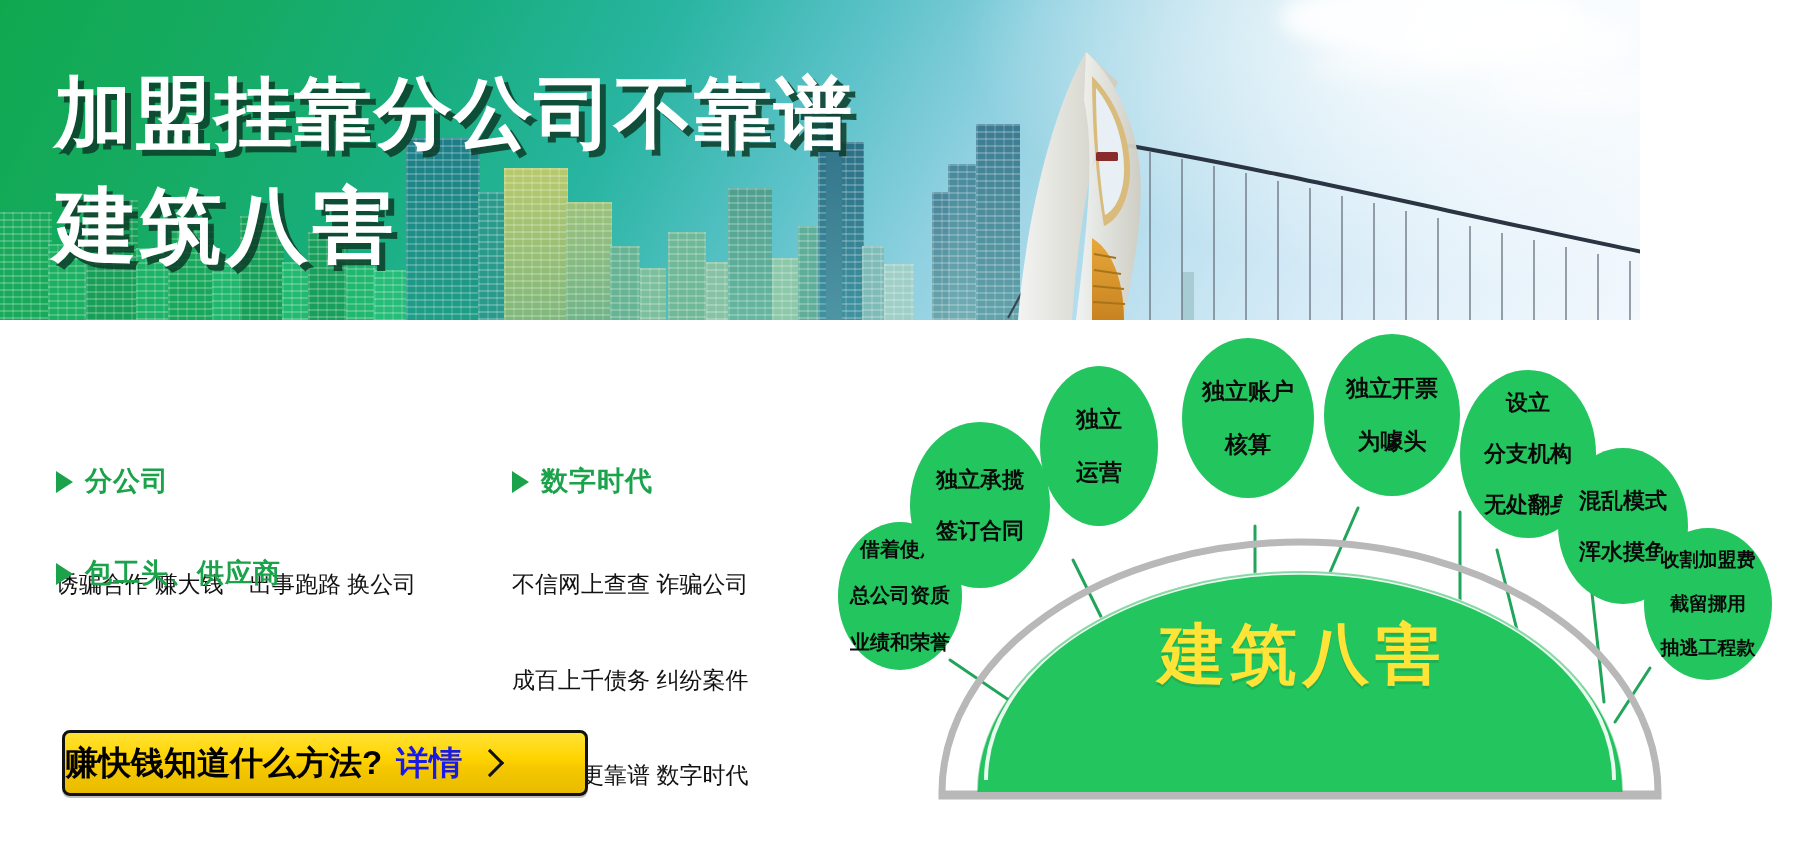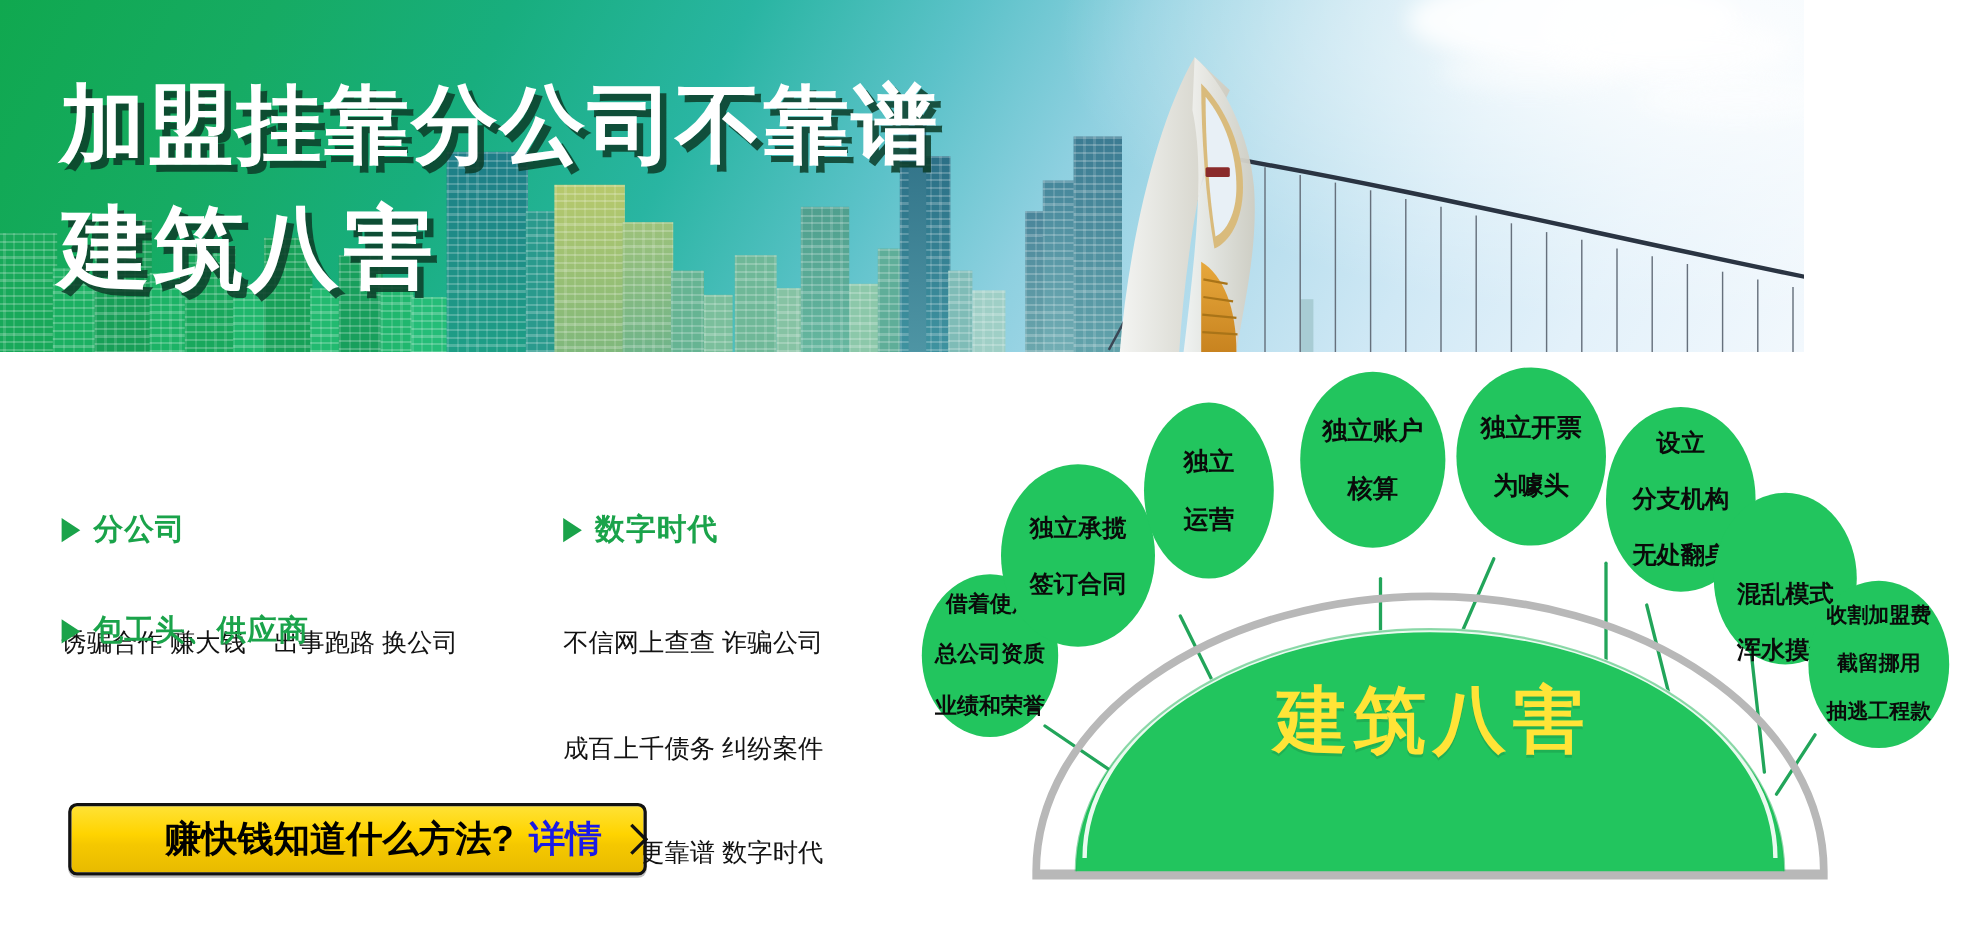--- a/index.html
+++ b/index.html
@@ -52,21 +52,21 @@
   .sec-head{display:flex;align-items:center;gap:12px;}
   .tri{width:0;height:0;border-left:17px solid #1aa34a;border-top:11px solid transparent;border-bottom:11px solid transparent;flex:0 0 auto;}
   .sec-title{color:#1aa34a;font-size:27px;font-weight:bold;letter-spacing:1px;line-height:1;}
   .sec-body{font-size:23px;color:#121212;line-height:1.38;margin-top:11px;white-space:pre;}
   .hl-green{color:#3cb861;}
 
   .cta{
     position:absolute;left:62px;top:400px;width:520px;height:60px;
     border:3px solid #121212;border-radius:8px;
     background:linear-gradient(to bottom,#ffe235 0%,#ffd400 42%,#f5c800 58%,#e8bb00 100%);
-    display:flex;align-items:center;justify-content:flex-end;gap:6px;
+    display:flex;align-items:center;justify-content:flex-start;gap:6px;
     box-shadow:0 2px 0 rgba(0,0,0,.25);
   }
   .cta-main{font-size:33px;font-weight:bold;color:#000;letter-spacing:0;}
   .cta-link{font-size:33px;font-weight:bold;color:#1a1ae6;margin-left:8px;}
   .cta-chev{margin-left:12px;width:17px;height:17px;border-right:3px solid #111;border-top:3px solid #111;transform:rotate(45deg);}
 
   
   .diagram{position:absolute;left:800px;top:330px;width:1000px;height:514px;}
   .diagram svg{position:absolute;left:0;top:0;}
   .bub{position:absolute;border-radius:50%;background:#22c55e;
@@ -351,21 +351,21 @@
     </div>
 
     <div class="bub" style="left:660px;top:40px;width:136px;height:168px;font-size:22px;">
       <span>
         <span>设立</span><br>
         <span>分支机构</span><br>
         <span>无处翻身</span>
       </span>
     </div>
 
-    <div class="bub" style="left:758px;top:118px;width:130px;height:156px;font-size:22px;align-items:flex-end;">
+    <div class="bub" style="left:758px;top:118px;width:130px;height:156px;font-size:22px;">
       <span>
         <span>混乱模式</span><br>
         <span>浑水摸鱼</span>
       </span>
     </div>
 
     <div class="bub" style="left:844px;top:198px;width:128px;height:152px;font-size:19px;">
       <span>
         <span>收割加盟费</span><br>
         <span>截留挪用</span><br>

